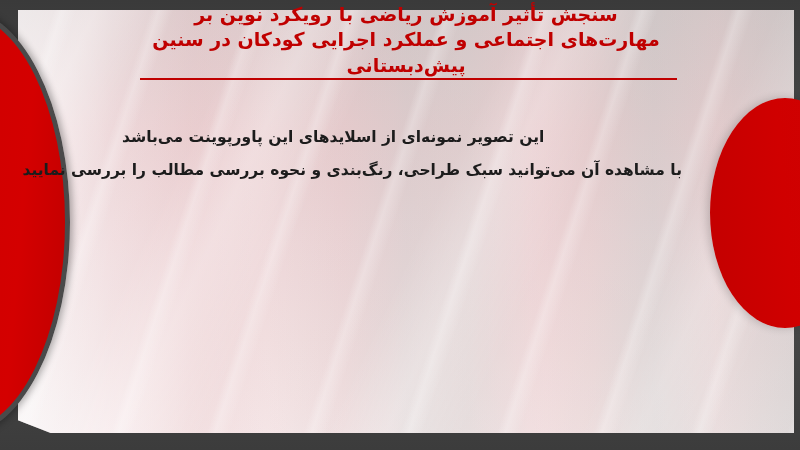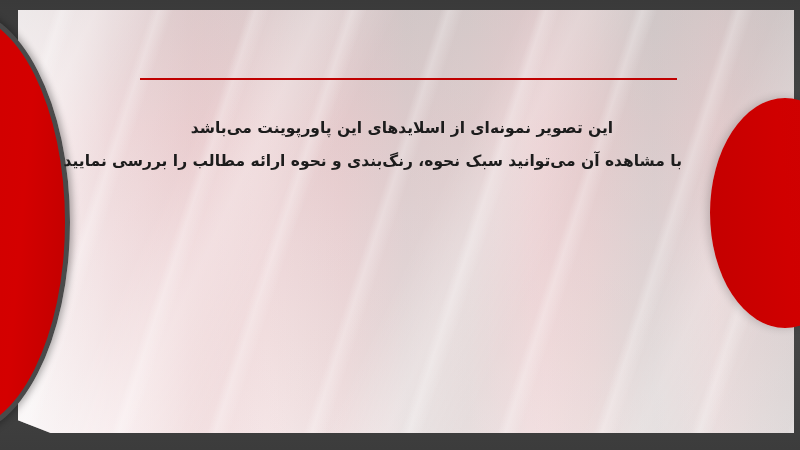--- a/index.html
+++ b/index.html
@@ -173,23 +173,23 @@
     width: 537px;
     height: 2px;
     background: #c00000;
     z-index: 5;
   }
 
   
   .body-block {
     position: absolute;
     right: 118px;
-    top: 112px;
+    top: 121px;
     width: 560px;
-    text-align: center;
+    text-align: left;
     direction: rtl;
     color: #1c1c1c;
     font-size: 15.5px;
     line-height: 33px;
     font-weight: 600;
     z-index: 6;
   }
   .body-line { display: block; white-space: nowrap; }
 </style>
 </head>
@@ -201,19 +201,24 @@
 
   <div class="panel"></div>
   <div class="panel-bands"></div>
   <div class="streaks"></div>
 
   <div class="ellipse-left"></div>
   <div class="ellipse-right"></div>
 
   <div class="title-rule"></div>
 
+  <div class="title-block">
+    <span class="title-line">سنجش تأثیر آموزش ریاضی با رویکرد نوین بر</span>
+    <span class="title-line">مهارت‌های اجتماعی و عملکرد اجرایی کودکان در سنین</span>
+    <span class="title-line title-line-3">پیش‌دبستانی</span>
+  </div>
 
   <div class="body-block">
     <span class="body-line">این تصویر نمونه‌ای از اسلایدهای این پاورپوینت می‌باشد</span>
-    <span class="body-line">با مشاهده آن می‌توانید سبک نحوه، رنگ‌بندی و نحوه ارائه مطالب را بررسی نمایید</span>
+    <span class="body-line">با مشاهده آن می‌توانید سبک طراحی، رنگ‌بندی و نحوه بررسی مطالب را بررسی نمایید</span>
   </div>
 
 </div>
 
 </body></html>

